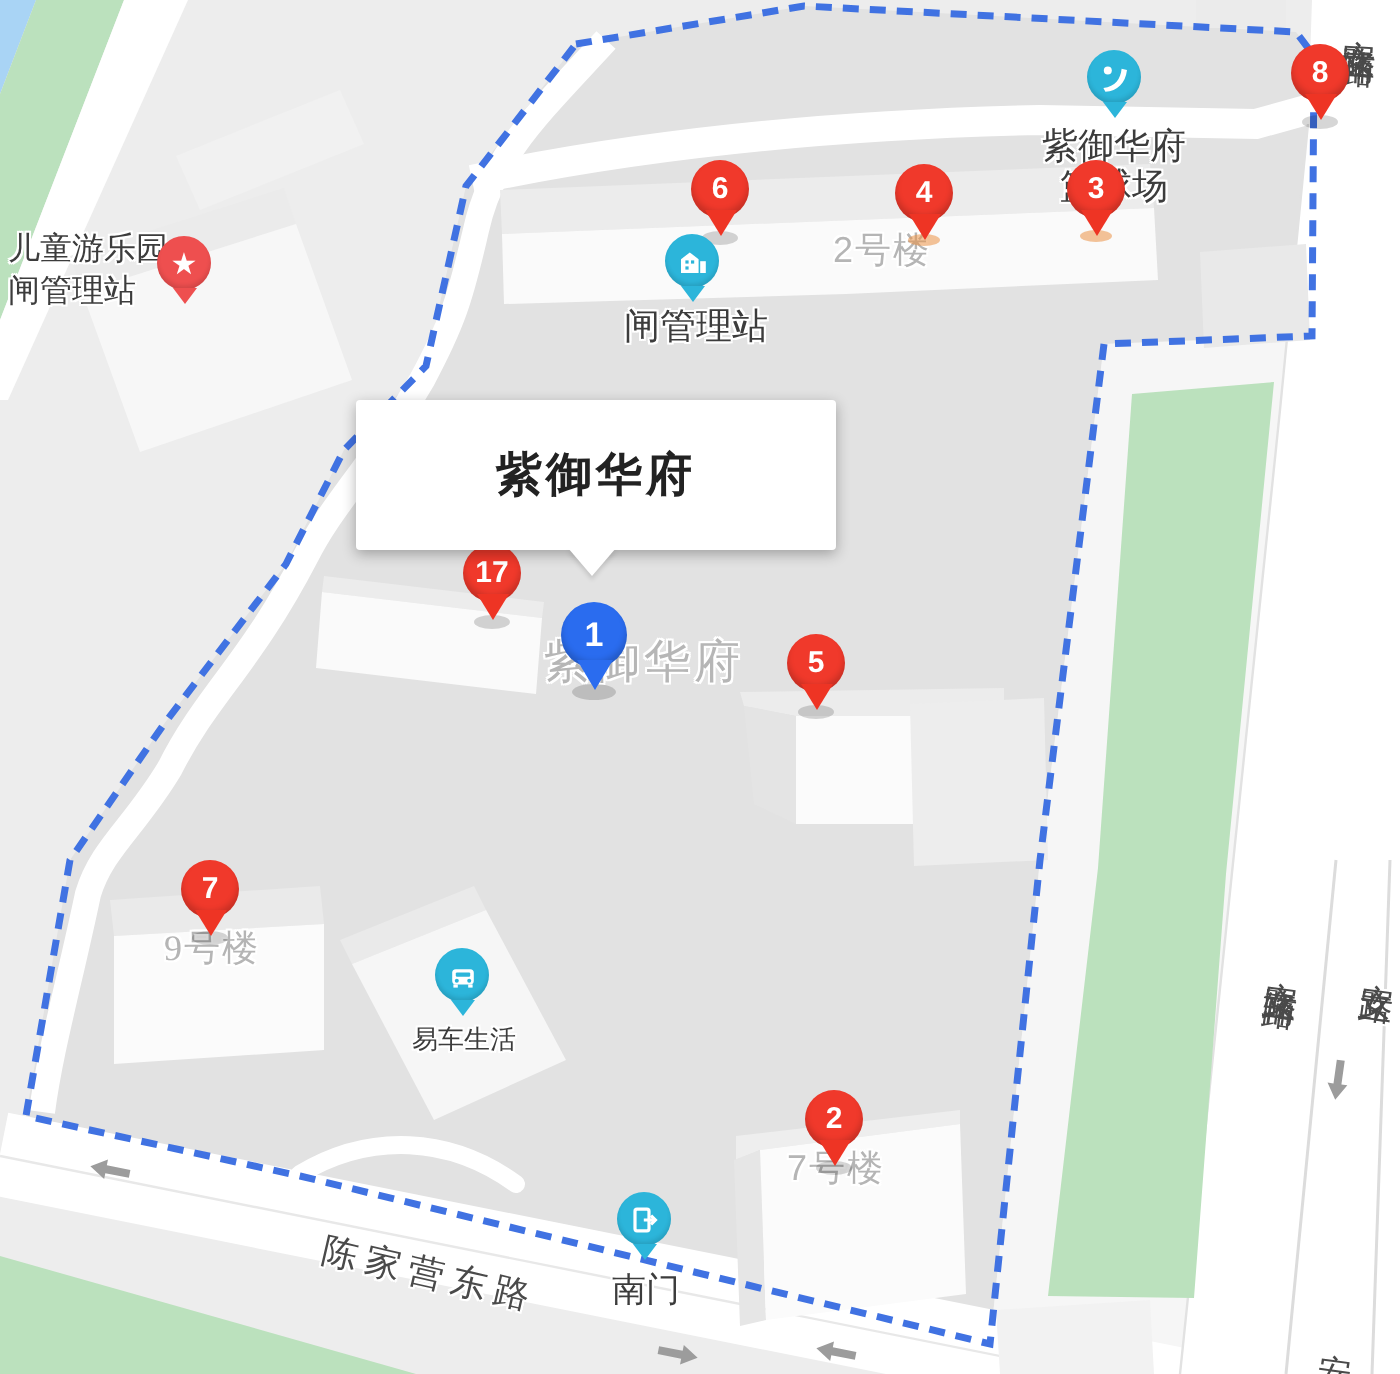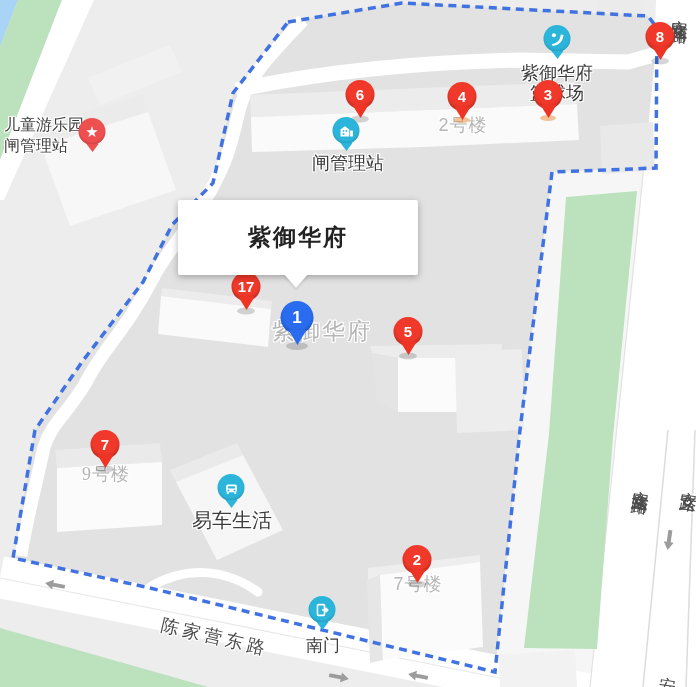--- a/index.html
+++ b/index.html
@@ -109,21 +109,21 @@
       <polygon fill="#9c9c9c" points="-10,0 -2,-5 -2,-2 10,-2 10,2 -2,2 -2,5"></polygon>
     </g>
     <g transform="translate(418,676) rotate(11)">
       <polygon fill="#9c9c9c" points="-10,0 -2,-5 -2,-2 10,-2 10,2 -2,2 -2,5"></polygon>
     </g>
     <g transform="translate(669,540) rotate(-82)">
       <polygon fill="#9c9c9c" points="-10,0 -2,-5 -2,-2 10,-2 10,2 -2,2 -2,5"></polygon>
     </g>
   </svg>
 
-  <div class="lbl lbl-bldg halo" style="left:463px;top:125px;">2号楼</div>
+  <div class="lbl lbl-bldg halo" style="left:441px;top:125px;">2号楼</div>
   <div class="lbl lbl-bldg halo" style="left:106px;top:474px;font-family:Liberation Serif, serif;">9号楼</div>
   <div class="lbl lbl-bldg halo" style="left:418px;top:584px;">7号楼</div>
   <div class="lbl lbl-estate halo" style="left:322px;top:331px;">紫御华府</div>
 
   <div class="lbl lbl-road halo" style="left:215px;top:637px;transform:translate(-50%,-50%) rotate(13deg);">陈家营东路</div>
   <div class="vlbl halo" style="left:669px;top:6px;transform:rotate(3deg);">安立路辅路</div>
   <div class="vlbl halo" style="left:632px;top:477px;transform:rotate(8deg);">安立路辅路</div>
   <div class="vlbl halo" style="left:680px;top:478px;transform:rotate(8deg);">安立路</div>
   <div class="vlbl halo" style="left:659px;top:663px;transform:rotate(8deg);">安</div>
 
@@ -169,21 +169,21 @@
           <rect x="2.6" y="4.6" width="10.8" height="7.6" rx="1.8" fill="#fff"></rect>
           <rect x="4.4" y="6.2" width="7.2" height="2.2" rx="0.6" fill="#2cb5da"></rect>
           <circle cx="4.9" cy="10.4" r="1" fill="#2cb5da"></circle>
           <circle cx="11.1" cy="10.4" r="1" fill="#2cb5da"></circle>
           <rect x="3.2" y="12.2" width="2.2" height="1.6" fill="#fff"></rect>
           <rect x="10.6" y="12.2" width="2.2" height="1.6" fill="#fff"></rect>
         </svg>
     </div>
     <div class="t"></div>
   </div>
-  <div class="lbl lbl-poi halo" style="left:232px;top:520px;font-size:20px;">易车生活</div>
+  <div class="lbl lbl-poi halo" style="left:232px;top:520px;font-size:13px;">易车生活</div>
 
   <div class="poi" style="left:322px;top:630px;">
     <div class="c">
       <svg width="16" height="16" viewBox="0 0 16 16">
           <rect x="3" y="2.6" width="7" height="10.8" rx="1" fill="none" stroke="#fff" stroke-width="1.6"></rect>
           <path d="M7.4 8 H13.2 M11 5.8 L13.2 8 L11 10.2" fill="none" stroke="#fff" stroke-width="1.6"></path>
         </svg>
     </div>
     <div class="t"></div>
   </div>

